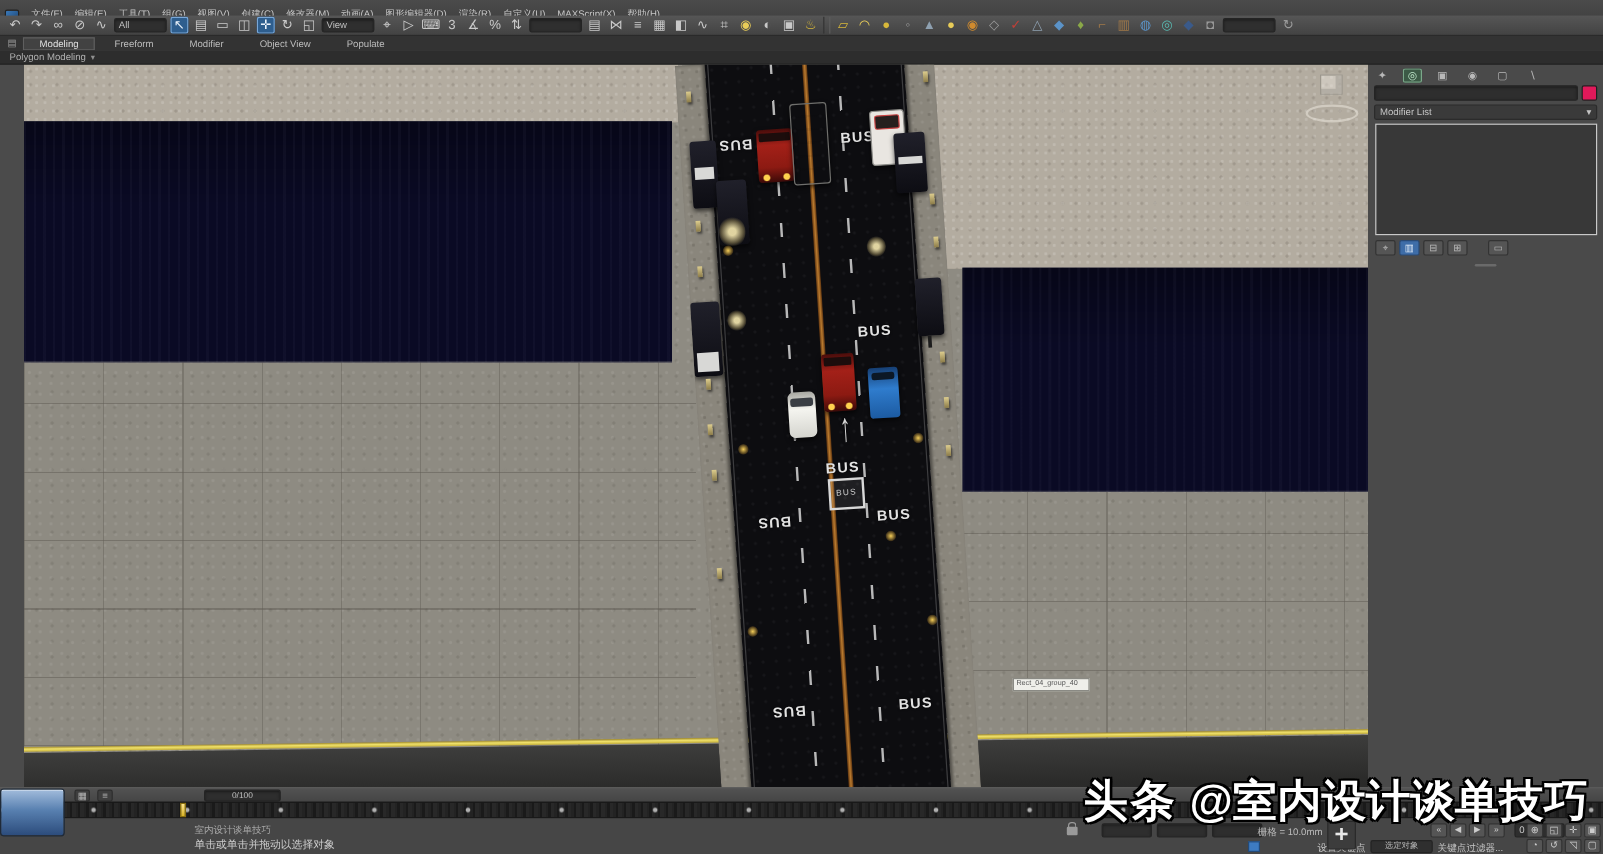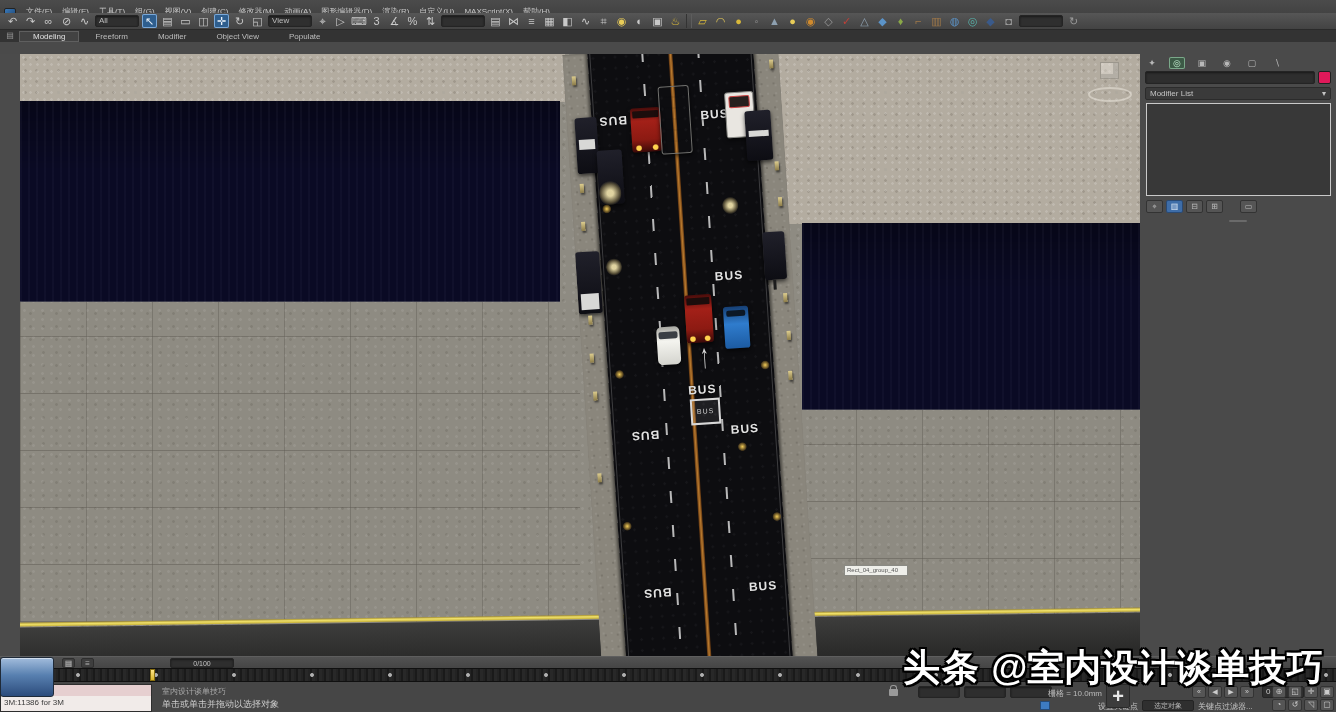--- a/index.html
+++ b/index.html
@@ -300,20 +300,24 @@
   </div>
 
   <div class="ribbon-tabs">
     <span class="rt-ico">▤</span>
     <span class="rtab active">Modeling</span>
     <span class="rtab">Freeform</span>
     <span class="rtab">Modifier</span>
     <span class="rtab">Object View</span>
     <span class="rtab">Populate</span>
   </div>
+  <div class="ribbon-panel">
+    <span class="rp-label">Polygon Modeling</span>
+    <span class="rp-caret">▾</span>
+  </div>
 
   <div class="vp-left-gutter"></div>
   <div class="viewport">
     <div class="pave-light pl-1"></div>
     <div class="pave-light pl-2"></div>
     <div class="navy nv-1"></div>
     <div class="navy nv-2"></div>
     <div class="slabgrid sg-1"></div>
     <div class="slabgrid sg-2"></div>
     <div class="bottom-band"></div>
@@ -434,24 +438,20 @@
   <div class="row-track">
     <span class="rt-btn">▦</span>
     <span class="rt-btn">≡</span>
     <span class="rt-readout">0/100</span>
   </div>
   <div class="row-ruler"></div>
   <div class="time-slider"></div>
   <div class="blue-thumb"></div>
 
   <div class="row-status">
-    <div class="mx-listener">
-      <div class="mx-pink"></div>
-      <div class="mx-white">3M:11386 for 3M</div>
-    </div>
     <span class="st-line1">室内设计谈单技巧</span>
     <span class="st-line2">单击或单击并拖动以选择对象</span>
     <span class="lockpad"></span>
     <span class="coordbox" style="left:918px;"></span>
     <span class="coordbox" style="left:964px;"></span>
     <span class="coordbox" style="left:1010px;"></span>
     <span class="grid-label">栅格 = 10.0mm</span>
     <span class="bluekey"></span>
     <span class="ak-label">自动关键点</span>
     <span class="sk-label">设置关键点</span>

